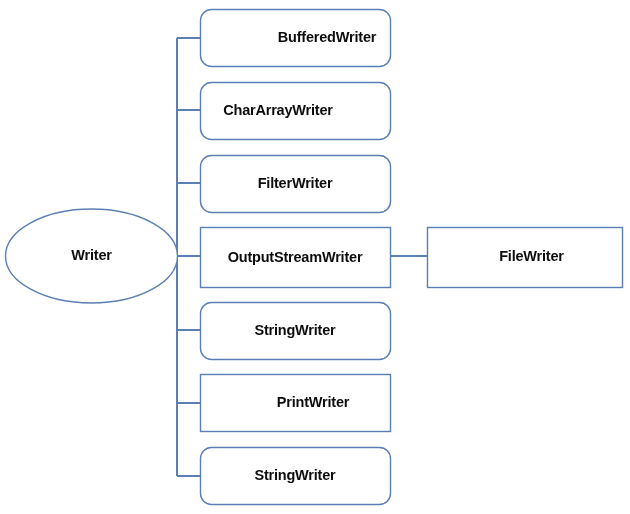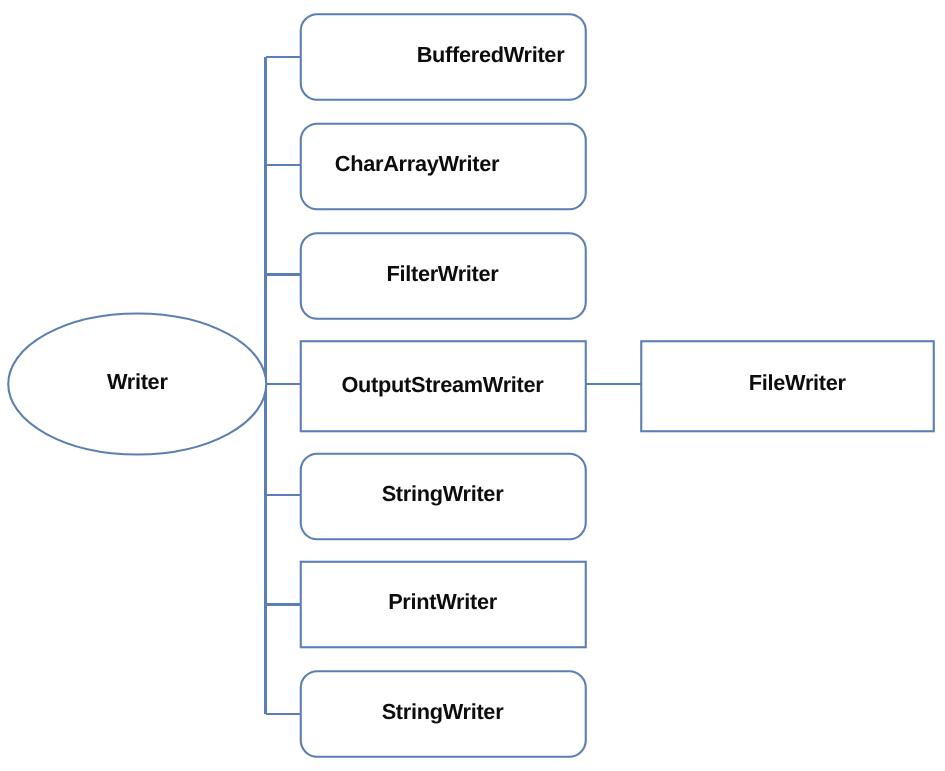--- a/index.html
+++ b/index.html
@@ -71,18 +71,18 @@
       </g>
   </svg>
 
   <div id="labels-layer">
       <div class="node-label" style="left: 5.5px; top: 209px; width: 172px; height: 94px; text-align: center;">Writer</div>
       <div class="node-label" style="left: 200px; top: 9px; width: 190px; height: 57px; margin-left: 32px;">BufferedWriter</div>
       <div class="node-label" style="left: 183px; top: 82px; width: 190px; height: 57px;">CharArrayWriter</div>
       <div class="node-label" style="left: 200px; top: 155px; width: 190px; height: 57px; text-align: center;">FilterWriter</div>
       <div class="node-label" style="left: 200px; top: 228px; width: 190px; height: 60px;">OutputStreamWriter</div>
       <div class="node-label" style="left: 200px; top: 302px; width: 190px; height: 57px;">StringWriter</div>
-      <div class="node-label" style="left: 200px; top: 374px; width: 190px; height: 57px;">PrintWriter</div>
+      <div class="node-label" style="left: 200px; top: 374px; width: 190px; height: 57px; padding-left: 18px;">PrintWriter</div>
       <div class="node-label" style="left: 200px; top: 447px; width: 190px; height: 57px;">StringWriter</div>
       <div class="node-label" style="left: 402px; top: 227px; width: 195px; height: 60px; margin-left: 32px;">FileWriter</div>
     </div>
 
 </div>
 
 </body></html>

